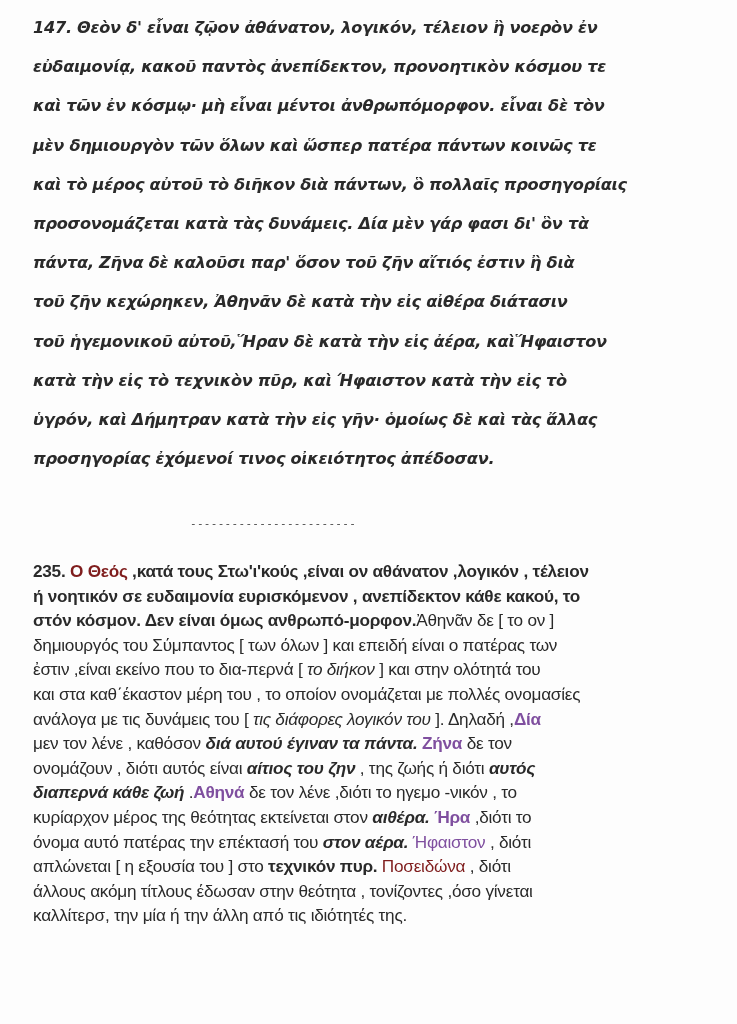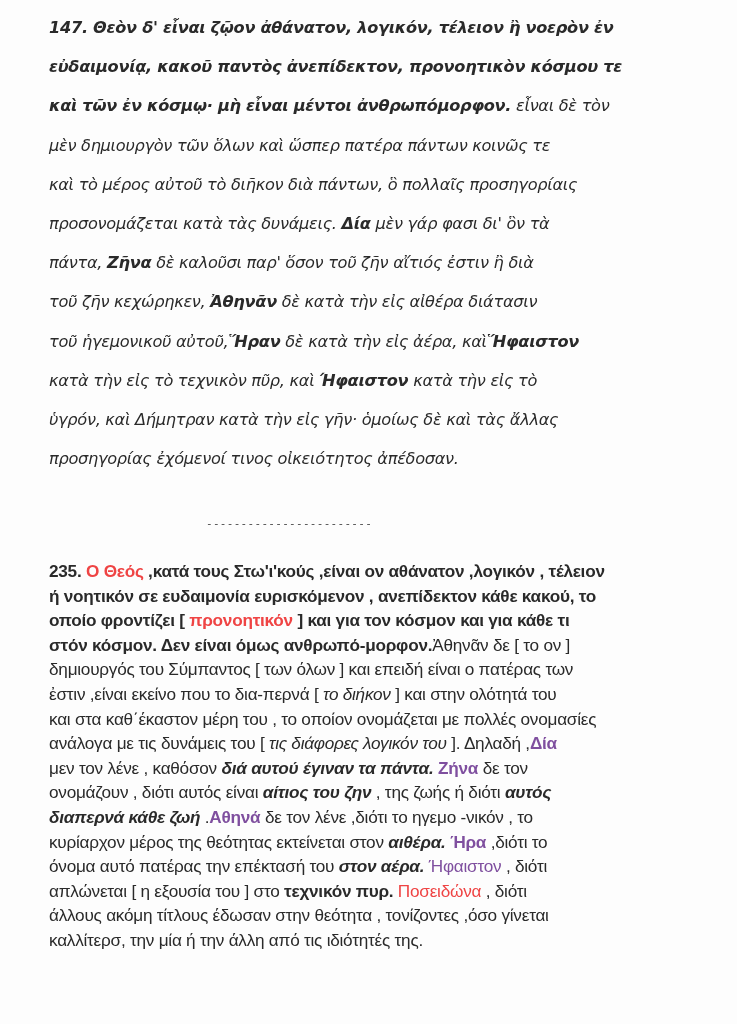--- a/index.html
+++ b/index.html
@@ -1,29 +1,29 @@
 <!DOCTYPE html>
 <html><head>
 <meta charset="utf-8">
 <style>
   html, body { margin: 0; padding: 0; background: #fdfdfd; }
   body { width: 737px; height: 1024px; overflow: hidden; position: relative; color: #222; }
-  .page { position: absolute; left: 16px; top: 0; width: 670px; height: 1024px; }
+  .page { position: absolute; left: 0; top: 0; width: 670px; height: 1024px; }
   .greek { position: absolute; left: 33px; top: 18px; width: 700px;
     font-family: "DejaVu Sans", sans-serif; font-style: italic; font-size: 16.2px; letter-spacing: -0.3px; color: #2a2a2a; }
   .greek .line { height: 39.2px; line-height: 20px; white-space: nowrap; }
   .greek .b { font-weight: bold; }
-  .greek .n { font-weight: normal; }
+  .greek .n { font-weight: bold; }
   .sep { position: absolute; left: 190px; top: 517px; font-family: "DejaVu Sans Mono", monospace; font-size: 11px; color: #444; letter-spacing: 0.3px; }
   .modern { position: absolute; left: 33px; top: 559px; width: 700px;
     font-family: "Liberation Sans", sans-serif; font-size: 17.2px; color: #2a2a2a; letter-spacing: -0.25px; }
   .modern .line { height: 24.6px; line-height: 24.6px; white-space: nowrap; }
   .b { font-weight: bold; }
   .i { font-style: italic; margin-top: 22px; }
-  .blue { color: #ef4444; }
+  .blue { color: #7f1d1d; }
   .purple { color: #7f4f9f; }
 </style>
 </head>
 <body>
 
 <div class="page">
   <div class="greek" id="greek">
       <div class="line"><span class="b">147. Θεὸν δ' εἶναι ζῷον ἀθάνατον, λογικόν, τέλειον ἢ νοερὸν ἐν</span></div>
       <div class="line"><span class="b">εὐδαιμονίᾳ, κακοῦ παντὸς ἀνεπίδεκτον, προνοητικὸν κόσμου τε</span></div>
       <div class="line"><span class="b">καὶ τῶν ἐν κόσμῳ· μὴ εἶναι μέντοι ἀνθρωπόμορφον.</span><span class="n"> εἶναι δὲ τὸν</span></div>
@@ -34,21 +34,20 @@
       <div class="line"><span class="n">τοῦ ζῆν κεχώρηκεν, </span><span class="b">Ἀθηνᾶν</span><span class="n"> δὲ κατὰ τὴν εἰς αἰθέρα διάτασιν</span></div>
       <div class="line"><span class="n">τοῦ ἡγεμονικοῦ αὐτοῦ,</span><span class="b">Ἥραν</span><span class="n"> δὲ κατὰ τὴν εἰς ἀέρα, καὶ</span><span class="b">Ἥφαιστον</span></div>
       <div class="line"><span class="n">κατὰ τὴν εἰς τὸ τεχνικὸν πῦρ, καὶ </span><span class="b">Ήφαιστον</span><span class="n"> κατὰ τὴν εἰς τὸ</span></div>
       <div class="line"><span class="n">ὑγρόν, καὶ Δήμητραν κατὰ τὴν εἰς γῆν· ὁμοίως δὲ καὶ τὰς ἄλλας</span></div>
       <div class="line"><span class="n">προσηγορίας ἐχόμενοί τινος οἰκειότητος ἀπέδοσαν.</span></div>
     </div>
   <div class="sep">------------------------</div>
   <div class="modern" id="modern">
       <div class="line"><span class="b">235. </span><span class="b blue">Ο  Θεός</span><span class="b"> ,κατά τους Στω'ι'κούς ,είναι  ον αθάνατον ,λογικόν , τέλειον</span></div>
       <div class="line"><span class="b">ή νοητικόν  σε ευδαιμονία ευρισκόμενον , ανεπίδεκτον  κάθε κακού,  το</span></div>
-      <div class="line"><span class="b">οποίο  φροντίζει  [ </span><span class="b blue">προνοητικόν</span><span class="b"> ]  και  για τον κόσμον και για κάθε τι</span></div>
       <div class="line"><span class="b">στόν κόσμον. Δεν είναι όμως ανθρωπό-μορφον.</span><span>Ἀθηνᾶν δε [ το ον ]</span></div>
       <div class="line"><span>δημιουργός  του Σύμπαντος [ των όλων ] και  επειδή είναι ο πατέρας των</span></div>
       <div class="line"><span>ἐστιν ,είναι  εκείνο που  το δια-περνά [ </span><span class="i">το διήκον</span><span> ] και στην ολότητά του</span></div>
       <div class="line"><span>και στα καθ΄έκαστον μέρη του , το οποίον ονομάζεται με πολλές ονομασίες</span></div>
       <div class="line"><span>ανάλογα με τις δυνάμεις του [ </span><span class="i">τις  διάφορες λογικόν του</span><span>  ]. Δηλαδή  ,</span><span class="b purple">Δία</span></div>
       <div class="line"><span>μεν  τον λένε , καθόσον </span><span class="b i">διά αυτού έγιναν τα πάντα.</span><span> </span><span class="b purple">Ζήνα</span><span> δε τον</span></div>
       <div class="line"><span>ονομάζουν , διότι αυτός είναι </span><span class="b i">αίτιος του ζην</span><span> , της ζωής  ή διότι  </span><span class="b i">αυτός</span></div>
       <div class="line"><span class="b i">διαπερνά κάθε ζωή</span><span> .</span><span class="b purple">Αθηνά</span><span> δε τον λένε ,διότι το ηγεμο -νικόν , το</span></div>
       <div class="line"><span>κυρίαρχον μέρος της θεότητας εκτείνεται στον </span><span class="b i">αιθέρα.</span><span> </span><span class="b purple">Ήρα</span><span> ,διότι το</span></div>
       <div class="line"><span>όνομα αυτό  πατέρας την επέκτασή  του </span><span class="b i">στον αέρα.</span><span> </span><span class="purple">Ήφαιστον</span><span> , διότι</span></div>

